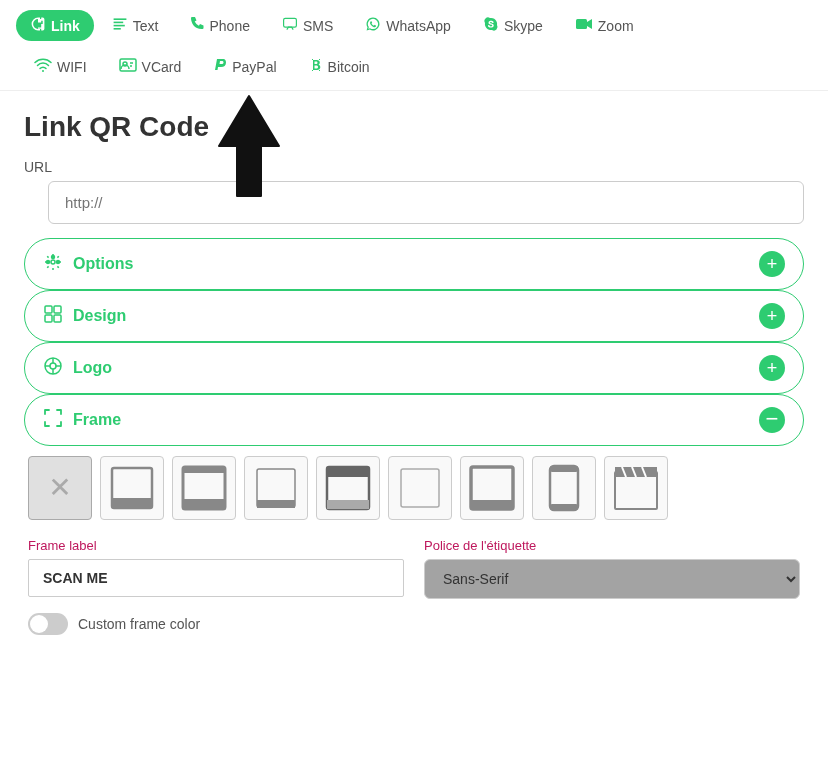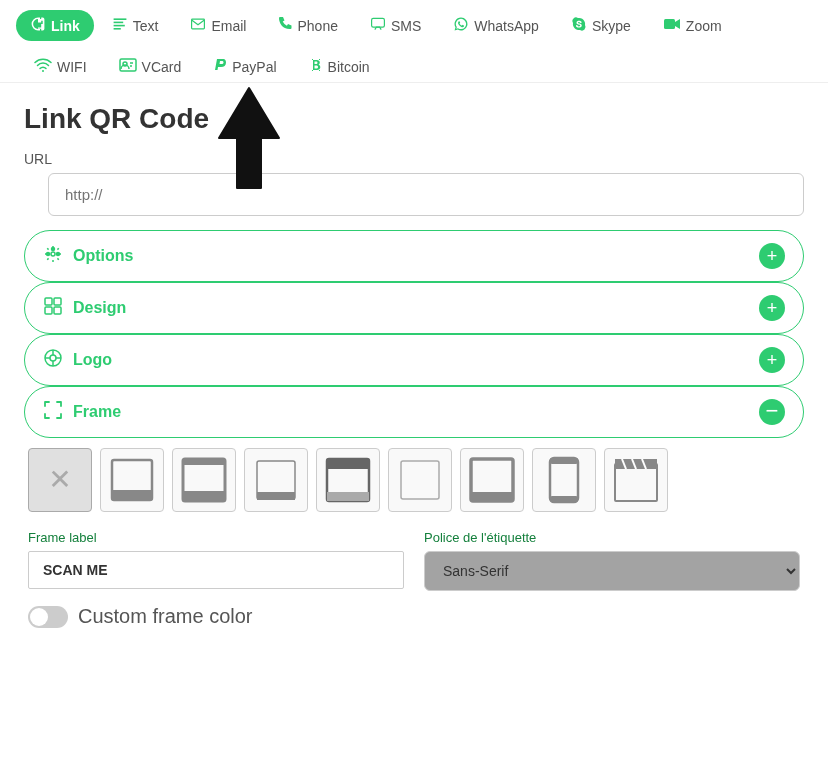--- a/index.html
+++ b/index.html
@@ -10,21 +10,21 @@
       width: 828px;
       min-height: 765px;
       padding: 0;
     }
 
     
     .nav-bar {
       display: flex;
       flex-wrap: wrap;
       align-items: center;
-      padding: 10px 16px 0 16px;
+      padding: 10px 16px 8px 16px;
       border-bottom: 1px solid #eee;
       gap: 4px 0;
     }
     .nav-row1 {
       display: flex;
       align-items: center;
       width: 100%;
       gap: 4px;
       flex-wrap: wrap;
     }
@@ -180,21 +180,21 @@
       gap: 20px;
       align-items: flex-start;
       flex-wrap: wrap;
     }
     .frame-field {
       flex: 1;
       min-width: 200px;
     }
     .frame-field label {
       font-size: 13px;
-      color: #15803d;
+      color: #be185d;
       display: block;
       margin-bottom: 6px;
     }
     .frame-field input[type="text"] {
       width: 100%;
       border: 1.5px solid #ccc;
       border-radius: 2px;
       padding: 10px 14px;
       font-size: 14px;
       font-weight: 600;
@@ -233,21 +233,21 @@
       position: absolute;
       width: 18px;
       height: 18px;
       background: #fff;
       border-radius: 50%;
       top: 2px;
       left: 2px;
       transition: left 0.2s;
     }
     .toggle-label {
-      font-size: 20px;
+      font-size: 14px;
       color: #555;
     }
 
     
     .x-icon {
       font-size: 28px;
       color: #aaa;
       font-weight: 300;
       line-height: 1;
     }
@@ -272,29 +272,20 @@
         <svg width="16" height="16" viewBox="0 0 20 20" fill="#2ecc71">
             <rect x="2" y="3" width="16" height="2"></rect>
             <rect x="2" y="7" width="12" height="2"></rect>
             <rect x="2" y="11" width="14" height="2"></rect>
             <rect x="2" y="15" width="9" height="2"></rect>
           </svg>
       </span>
       <span>Text</span>
     </button>
 
-    <button class="nav-item">
-      <span class="nav-icon">
-        <svg width="16" height="16" viewBox="0 0 20 20" fill="none" stroke="#2ecc71" stroke-width="1.5">
-            <rect x="2" y="4" width="16" height="12" rx="1"></rect>
-            <path d="M2 5l8 6 8-6"></path>
-          </svg>
-      </span>
-      <span>Email</span>
-    </button>
 
     <button class="nav-item">
       <span class="nav-icon">
         <svg width="14" height="16" viewBox="0 0 14 16" fill="#2ecc71">
             <path d="M2 1h3l1.5 3.5-1.8 1.1a9 9 0 0 0 4.2 4.2l1.1-1.8L13.5 9.5V12a1 1 0 0 1-1 1C4.7 13.5 1 7.3 1 2a1 1 0 0 1 1-1z"></path>
           </svg>
       </span>
       <span>Phone</span>
     </button>
 

